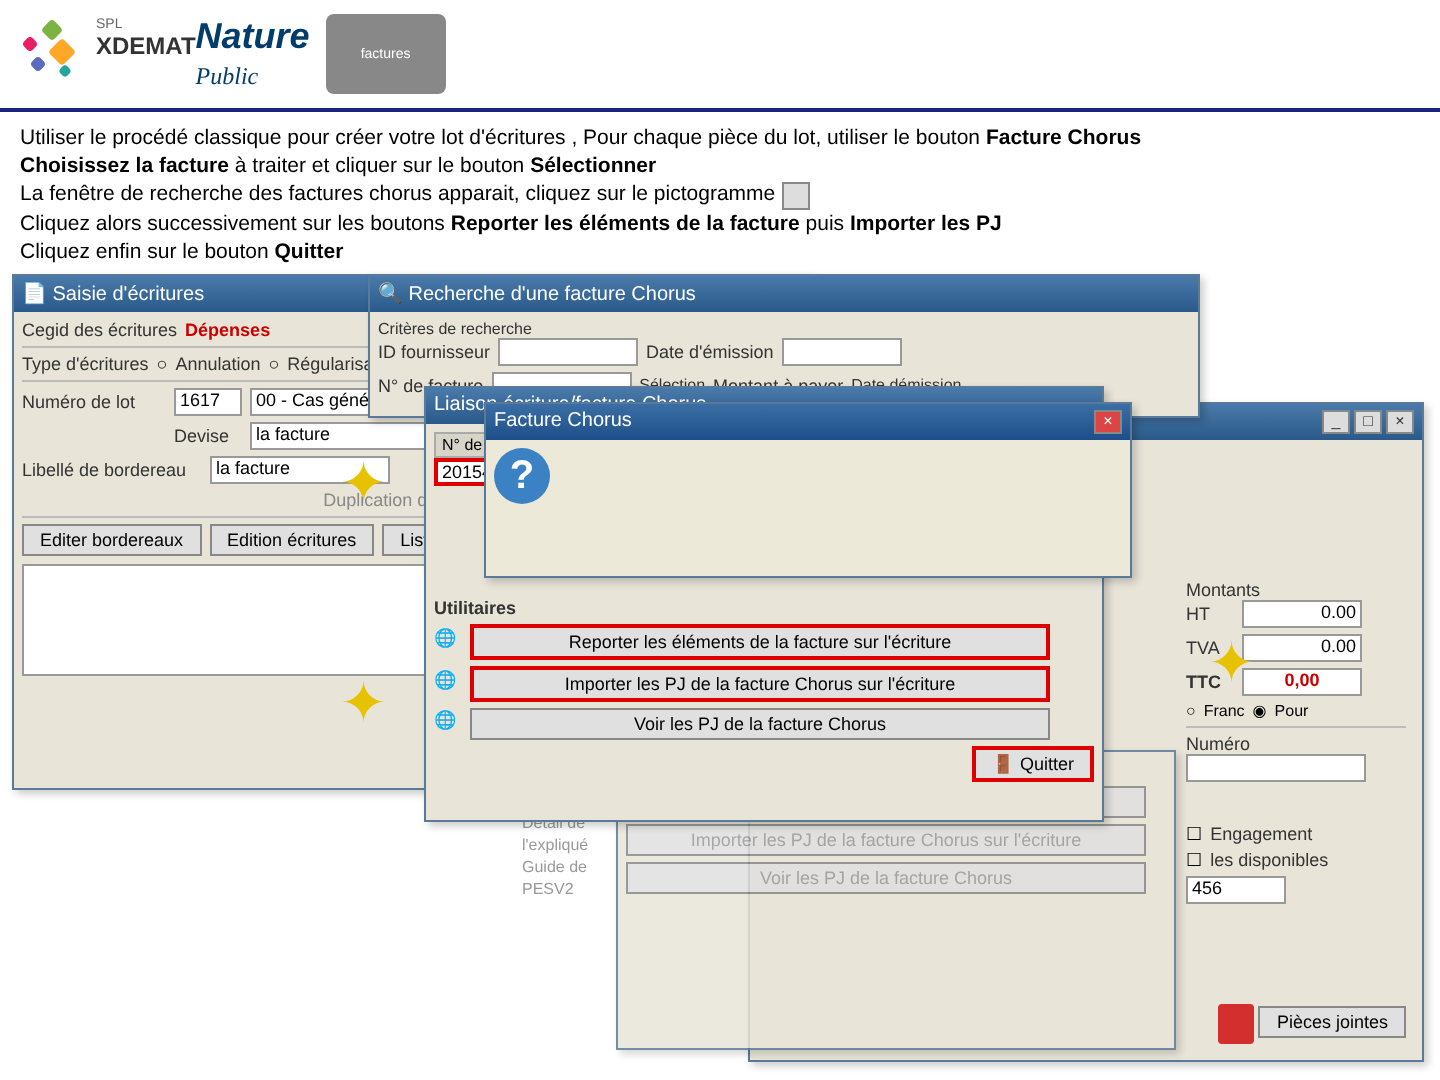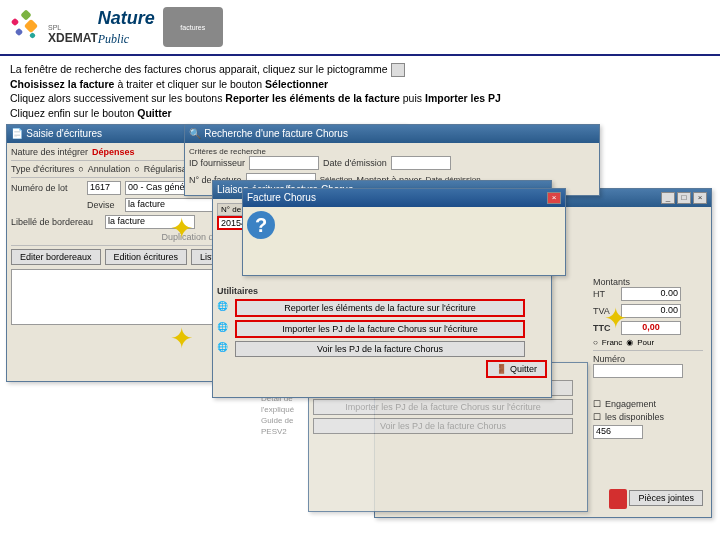--- a/index.html
+++ b/index.html
@@ -1,19 +1,19 @@
 <!DOCTYPE html>
 <html><head>
 <meta charset="utf-8">
 <style>
   * { box-sizing: border-box; margin: 0; padding: 0; }
   body { width: 720px; height: 540px; font-family: Arial, sans-serif; background: #fff; position: relative; overflow: hidden; }
   
   .header { display: flex; align-items: center; padding: 4px 8px; border-bottom: 2px solid #1a237e; height: 56px; }
-  .logo-left { display: flex; align-items: flex-end; gap: 4px; }
+  .logo-left { display: flex; align-items: flex-start; gap: 4px; }
   .logo-dots { width: 36px; height: 36px; position: relative; }
   .dot { position: absolute; border-radius: 2px; transform: rotate(45deg); }
   .xdemat-text { font-size: 12px; font-weight: bold; color: #333; }
   .xdemat-sub { font-size: 7px; color: #666; }
   .title { font-size: 17px; color: #000; margin-left: 14px; flex: 1; }
   .logo-right { display: flex; align-items: center; gap: 8px; }
   .cegid { font-size: 18px; font-weight: bold; font-style: italic; color: #003d6b; }
   .cegid-sub { font-size: 12px; font-style: italic; color: #003d6b; font-family: cursive; }
   .factures-badge { width: 60px; height: 40px; background: #888; border-radius: 4px; display: flex; align-items: center; justify-content: center; font-size: 7px; color: #fff; text-align: center; }
   
@@ -61,27 +61,31 @@
       <span class="cegid-sub">Public</span>
     </div>
     <div class="factures-badge">
       <span>factures</span>
     </div>
   </div>
 </div>
 
 <div class="instructions">
   <div>
-    <span> La fenêtre de recherche des factures chorus apparait, cliquez sur le pictogramme</span>
-    <span style="display:inline-block;width:14px;height:14px;background:#ddd;border:1px solid #888;vertical-align:middle"></span>
+    <span>Utiliser le procédé classique pour créer votre lot d'écritures , Pour chaque pièce du lot, utiliser le bouton </span>
+    <b>Facture Chorus</b>
   </div>
   <div>
     <b>Choisissez la facture</b>
     <span> à traiter et cliquer sur le bouton </span>
     <b>Sélectionner</b>
+  </div>
+  <div>
+    <span> La fenêtre de recherche des factures chorus apparait, cliquez sur le pictogramme</span>
+    <span style="display:inline-block;width:14px;height:14px;background:#ddd;border:1px solid #888;vertical-align:middle"></span>
   </div>
   <div>
     <span>Cliquez alors successivement sur les boutons </span>
     <b>Reporter les éléments de la facture</b>
     <span> puis </span>
     <b>Importer les PJ</b>
   </div>
   <div>
     <span>Cliquez enfin sur le bouton </span>
     <b>Quitter</b>
@@ -156,21 +160,21 @@
       </div>
     </div>
   </div>
 
   <div class="win" style="left:0;top:0;width:400px;height:258px">
     <div class="titlebar">
       <span><span>📄</span> <span>Saisie d'écritures</span></span>
     </div>
     <div class="win-body">
       <div class="fieldrow">
-        <span class="lbl">Nature des intégrer</span>
+        <span class="lbl">Cegid des écritures</span>
         <span class="red">Dépenses</span>
       </div>
       <div class="separator"></div>
       <div class="fieldrow">
         <span class="lbl">Type d'écritures</span>
         <span>○</span>
           <span class="lbl">Annulation</span>
         <span>○</span>
           <span class="lbl">Régularisation analytique</span>
       </div>

